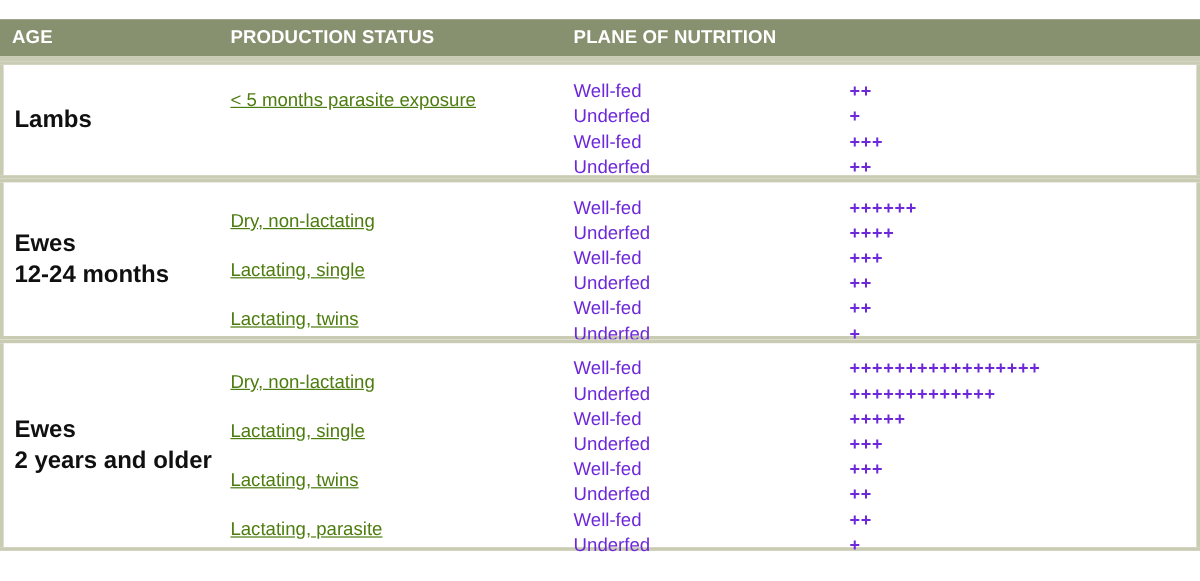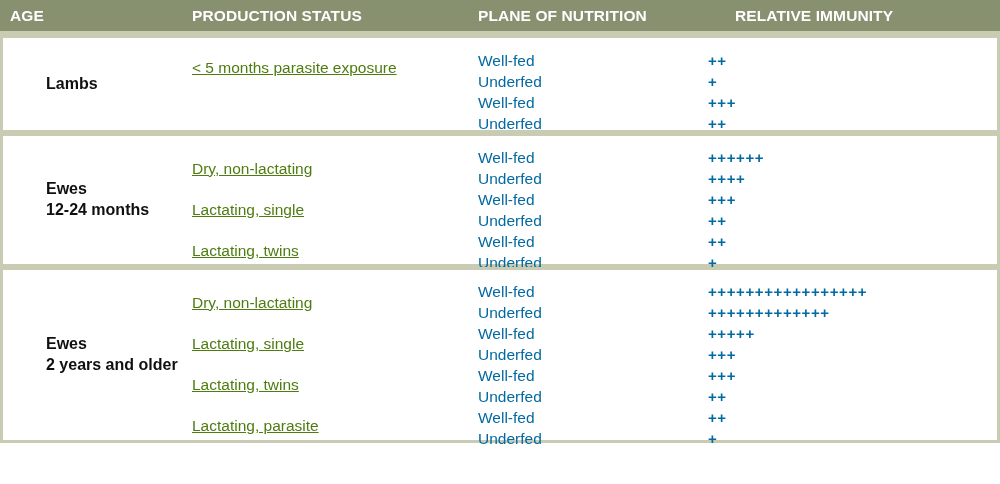--- a/index.html
+++ b/index.html
@@ -11,21 +11,21 @@
     width: 1000px;
     height: 484px;
     font-family: "Liberation Sans", sans-serif;
     color: #1a1a1a;
     overflow: hidden;
   }
 
   .table-wrap {
     position: absolute;
     left: 0;
-    top: 0;
+    top: 16px;
     width: 1000px;
     height: 404px;
     background: #ffffff;
   }
 
   
   .thead {
     position: absolute;
     left: 0;
     top: 0;
@@ -85,27 +85,26 @@
     width: 3px;
     background: #c9cbb2;
   }
 
   
   .age-label {
     position: absolute;
     left: 12px;
     top: 50%;
     transform: translateY(-50%);
-    font-size: 16px;
+    font-size: 20px;
     font-weight: bold;
     line-height: 1.30;
     color: #101010;
     white-space: pre-line;
     font-family: "Liberation Sans", sans-serif;
-    margin-left: 34px;
   }
 
   
   .prod-col {
     position: absolute;
     left: 192px;
     top: 0;
     bottom: 0;
     width: 280px;
   }
@@ -131,21 +130,21 @@
     position: absolute;
     left: 708px;
     top: 0;
     width: 290px;
   }
   .feed-line, .imm-line {
     position: absolute;
     left: 0;
     font-size: 15.5px;
     line-height: 1;
-    color: #0369a1;
+    color: #6d28d9;
     white-space: nowrap;
     font-family: "Liberation Sans", sans-serif;
   }
   .imm-line {
     font-weight: bold;
     letter-spacing: 0.6px;
     font-size: 15px;
   }
 
   
@@ -161,21 +160,20 @@
 </style>
 </head>
 <body>
 
 <div class="table-wrap">
 
   <div class="thead">
     <div class="hcell c-age">AGE</div>
     <div class="hcell c-plane">PLANE OF NUTRITION</div>
     <div class="hcell c-prod">PRODUCTION STATUS</div>
-    <div class="hcell c-imm">RELATIVE IMMUNITY</div>
   </div>
   <div class="head-underline"></div>
 
   <div class="section sec-0">
     <div class="side-left"></div>
     <div class="side-right"></div>
     <div class="age-label">Lambs</div>
     <div class="prod-col">
       <div class="prod-item" style="top:22px">&lt; 5 months parasite exposure</div>
     </div>

